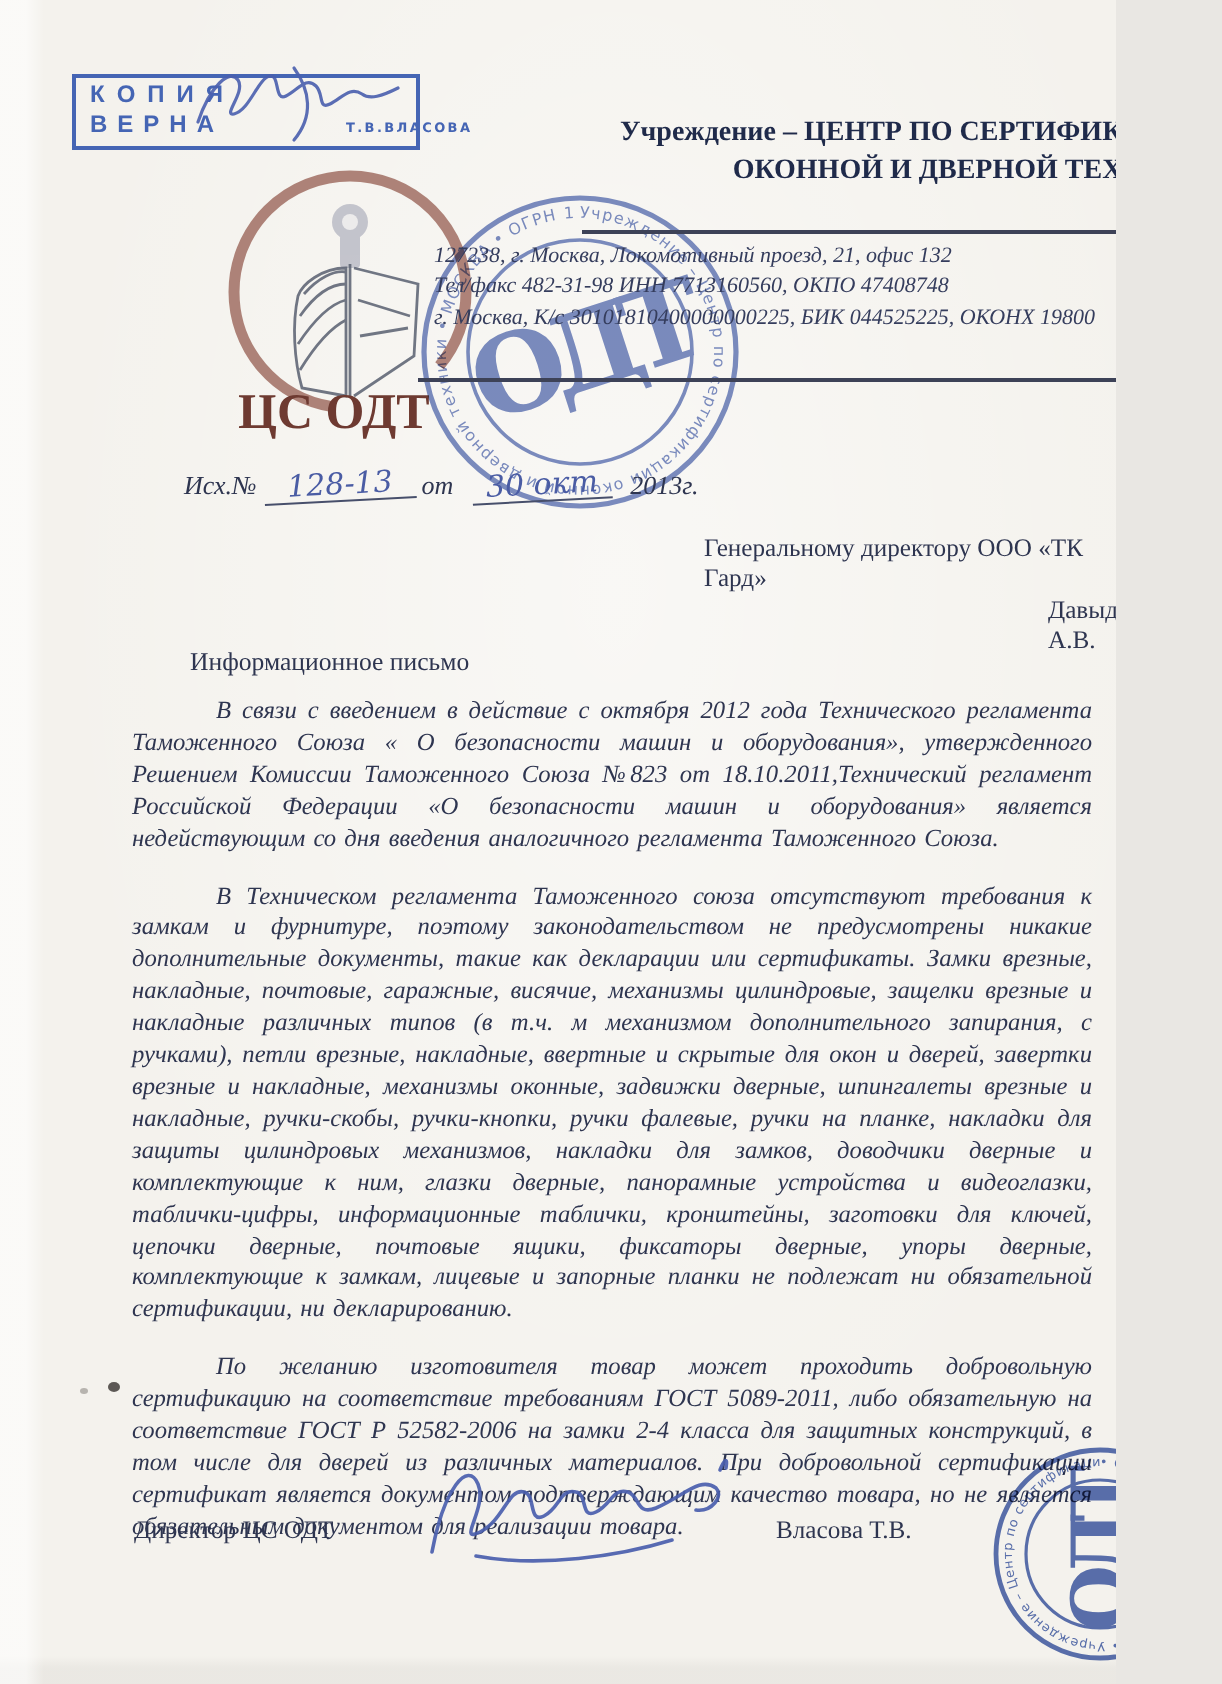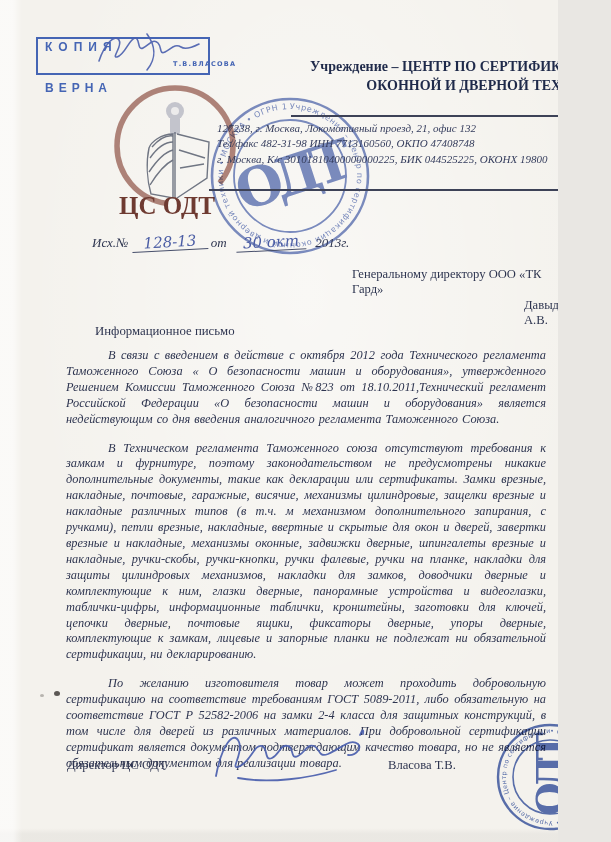--- a/index.html
+++ b/index.html
@@ -12,21 +12,21 @@
       linear-gradient(90deg, rgba(255,255,255,.6) 0 13px, rgba(255,255,255,0) 22px),
       linear-gradient(0deg, rgba(110,105,98,.07) 0 8px, rgba(0,0,0,0) 14px);
     font-family:"Liberation Serif", serif;
     color:#2e3550;
   }
   .abs{position:absolute;}
 
   
   .copy-stamp{left:36px;top:37px;width:170px;height:34px;border:2px solid #4565b4;color:#4565b4;}
   .cs-l1{position:absolute;left:7px;top:1px;font:bold 12px "Liberation Sans",sans-serif;letter-spacing:6px;}
-  .cs-l2{position:absolute;left:7px;top:16px;font:bold 12px "Liberation Sans",sans-serif;letter-spacing:5px;margin-top:26px;}
+  .cs-l2{position:absolute;left:7px;top:16px;font:bold 12px "Liberation Sans",sans-serif;letter-spacing:5px;}
   .cs-name{left:173px;top:60px;font:bold 6.5px "DejaVu Sans",sans-serif;letter-spacing:1.2px;color:#4565b4;}
 
   
   .header-title{left:228px;top:57px;width:376px;text-align:right;font-weight:bold;font-size:14px;line-height:19px;color:#1f2a4a;}
 
   
   .rule1{left:291px;top:115px;width:308px;height:2px;background:#3d4257;}
   .rule2{left:209px;top:189px;width:392px;height:2.4px;background:#3d4257;}
   .contacts{left:217px;top:121px;width:388px;font-style:italic;font-size:11px;line-height:15.3px;color:#353d5d;}
 

